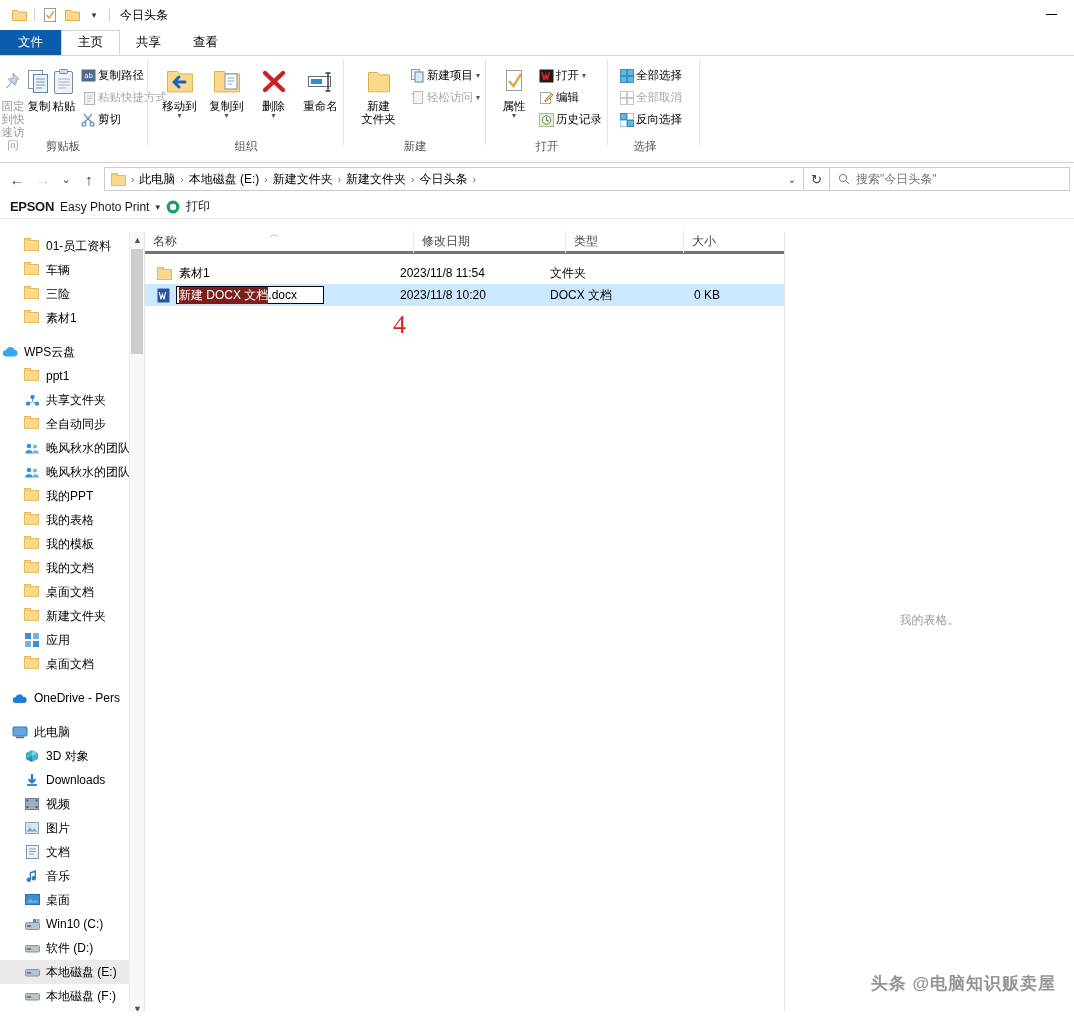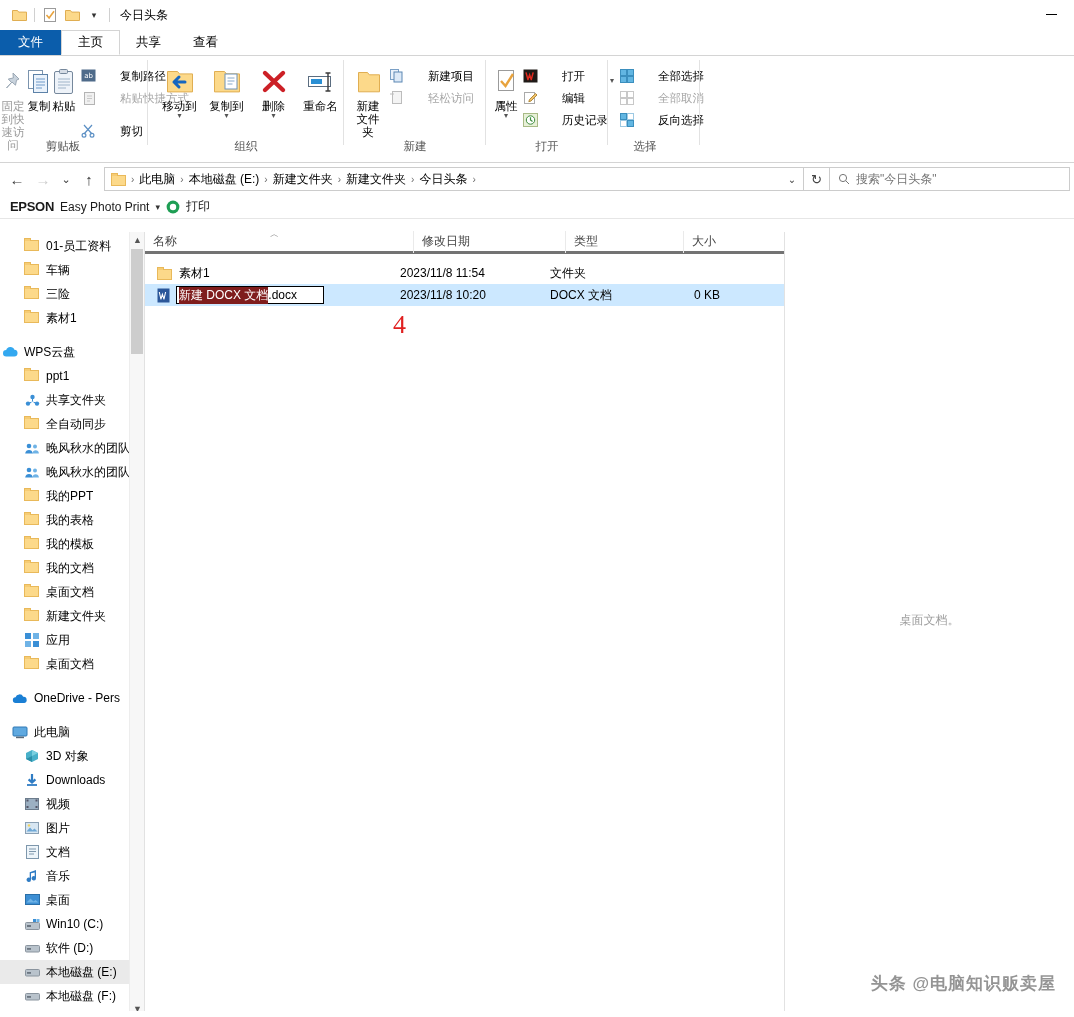--- a/index.html
+++ b/index.html
@@ -47,21 +47,21 @@
   .rgroup-label { position:absolute; bottom:9px; width:100%; text-align:center; font-size:11.5px; color:#555; }
   .rg-items { flex:1; display:flex; align-items:flex-start; padding-top:4px; }
 
   .bigbtn { width: 56px; display:flex; flex-direction:column; align-items:center; padding-top:5px; }
   .bigbtn .gl { height: 34px; display:flex; align-items:center; justify-content:center; }
   .bigbtn .lb { font-size: 11.5px; text-align:center; line-height:13px; color:#000; margin-top:1px; }
   .bigbtn.dim .lb { color:#9a9a9a; }
   .caret { font-size:8px; color:#555; line-height:6px; }
 
   .smallcol { display:flex; flex-direction:column; padding-top:5px; gap:1px; }
-  .smallbtn { display:flex; align-items:flex-end; gap:23px; padding: 2px 6px 2px 2px; font-size:11.5px; white-space:nowrap; }
+  .smallbtn { display:flex; align-items:center; gap:1px; padding: 2px 6px 2px 2px; font-size:11.5px; white-space:nowrap; }
   .smallbtn .gl { width:17px; height:17px; display:flex; align-items:center; justify-content:center; }
   .smallbtn.dim { color:#a6a6a6; }
 
   
   .addrbar { height: 32px; display:flex; align-items:center; padding: 0 4px; background:#fff; }
   .navbtn { width:26px; height:26px; display:flex; align-items:center; justify-content:center; font-size:15px; color:#3b3b3b; }
   .navbtn.dis { color:#cdcdcd; }
   .navbtn.small { width:20px; font-size:11px; }
   .crumbbox {
     flex: 1; height: 24px; border:1px solid #ccc; background:#fff;
@@ -224,21 +224,21 @@
           </div>
           <div class="smallbtn dim">
             <span class="gl">
               <svg width="14" height="14" viewBox="0 0 14 14">
                   <rect x="2.5" y="1.5" width="10" height="12" fill="#f1f1f1" stroke="#b4b4b4"></rect>
                   <path d="M5 5h5M5 7.5h5M5 10h3" stroke="#c7c7c7"></path>
                 </svg>
             </span>
             <span>粘贴快捷方式</span>
           </div>
-          <div class="smallbtn" style="margin-top:11px">
+          <div class="smallbtn" style="margin-top:0">
             <span class="gl">
               <svg width="15" height="15" viewBox="0 0 15 15">
                   <g stroke="#5b8fc4" fill="none" stroke-width="1.2">
                     <path d="M3 2l8 9M11 2l-8 9"></path>
                     <circle cx="3" cy="12.2" r="1.9"></circle>
                     <circle cx="11" cy="12.2" r="1.9"></circle>
                   </g>
                 </svg>
             </span>
             <span>剪切</span>
@@ -801,19 +801,19 @@
           <div class="fdate">2023/11/8 10:20</div>
           <div class="ftype">DOCX 文档</div>
           <div class="fsize">0 KB</div>
         </div>
       </div>
 
       <div class="annot4">4</div>
     </div>
 
     <div class="previewpane">
-      <div class="nopreview">桌面文档。</div>
+      <div class="nopreview">我的表格。</div>
       <div class="watermark">头条 @电脑知识贩卖屋</div>
     </div>
   </div>
 
   <div class="bottomcut"></div>
 </div>
 
 </body></html>

